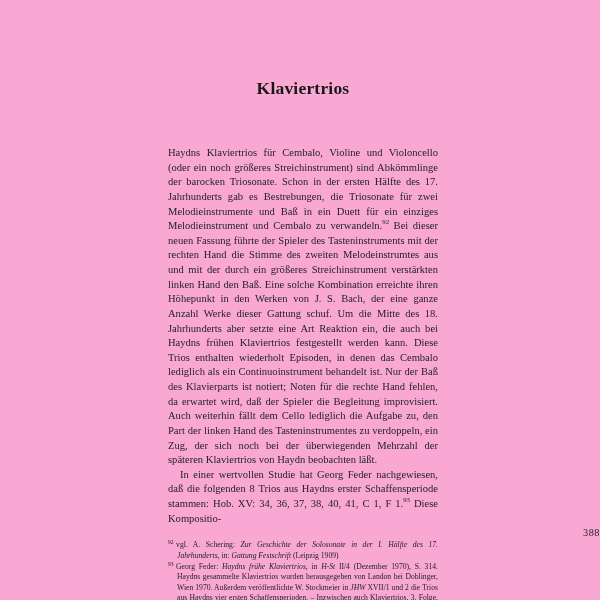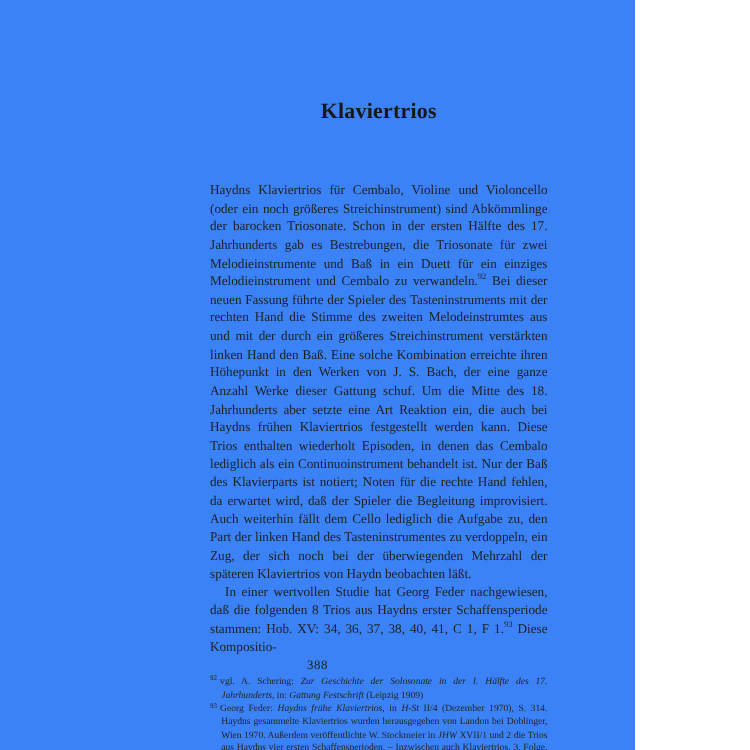--- a/index.html
+++ b/index.html
@@ -9,23 +9,23 @@
   body {
     width: 600px;
     height: 600px;
     background: #ffffff;
     font-family: "Liberation Serif", "DejaVu Serif", serif;
     color: #1c1c1c;
     overflow: hidden;
   }
   .page {
     position: relative;
-    width: 508px;
+    width: 600px;
     height: 600px;
-    background: #3b82f6;
+    background: #f9a8d4;
   }
   .content {
     position: absolute;
     left: 168px;
     top: 0;
     width: 270px;
   }
   .page-title {
     font-size: 17.5px;
     font-weight: bold;
@@ -75,21 +75,21 @@
     padding-right: 2.5px;
   }
   .footnote i, p.para i {
     font-style: italic;
   }
   .page-number {
     position: absolute;
     left: 0;
     right: 0;
     top: 527px;
-    text-align: center;
+    text-align: right;
     font-size: 10.3px;
     color: #1f1f1f;
     letter-spacing: 0.5px;
   }
 </style>
 </head>
 <body>
 
 <div class="page">
 

